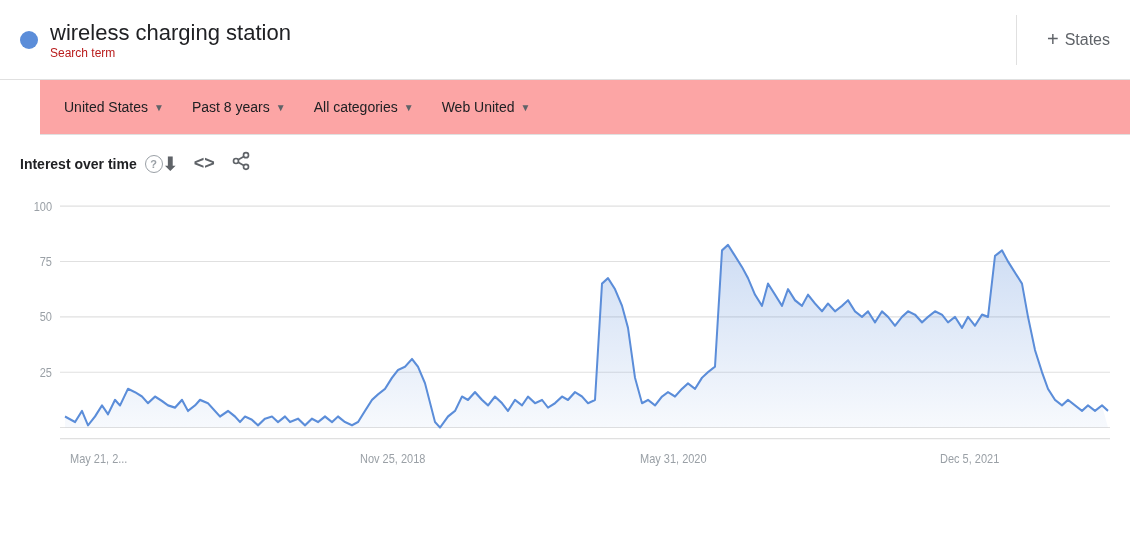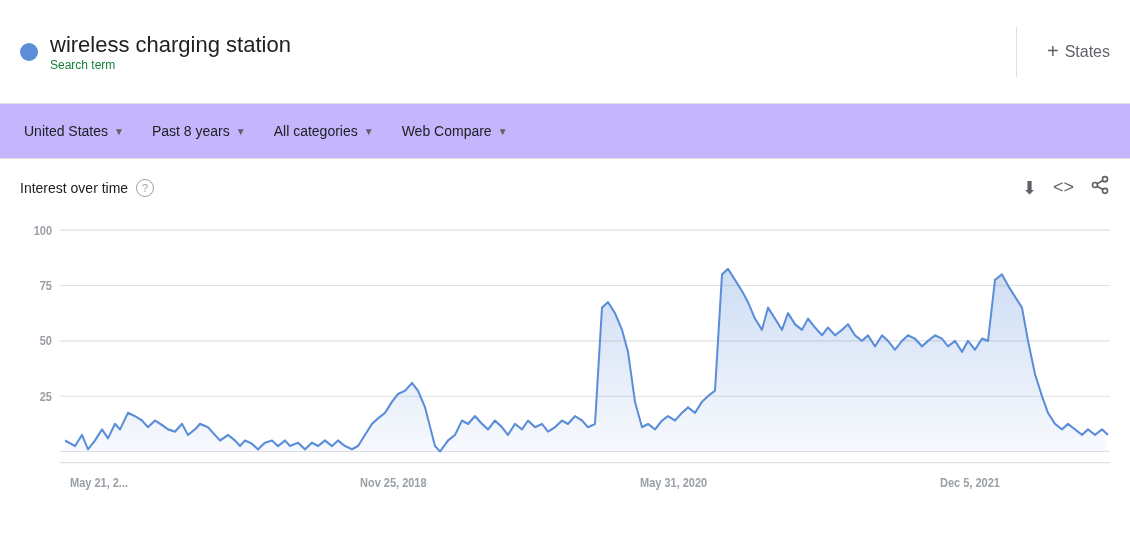--- a/index.html
+++ b/index.html
@@ -1,39 +1,39 @@
 <!DOCTYPE html>
 <html><head>
   <meta charset="utf-8">
   <style>
     * { margin: 0; padding: 0; box-sizing: border-box; }
     body { font-family: Arial, sans-serif; background: #fff; color: #202124; width: 1130px; height: 547px; overflow: hidden; }
 
-    .header { display: flex; align-items: center; padding: 12px 20px; border-bottom: 1px solid #e0e0e0; height: 104px; }
+    .header { display: flex; align-items: center; padding: 12px 20px; border-bottom: 1px solid #e0e0e0; height: 80px; }
     .search-term-area { display: flex; align-items: center; gap: 12px; flex: 1; }
     .blue-dot { width: 18px; height: 18px; border-radius: 50%; background: #5b8dd9; flex-shrink: 0; }
     .search-title { font-size: 22px; font-weight: 400; color: #202124; display: block; }
-    .search-subtitle { font-size: 12px; color: #15803d; display: block; }
+    .search-subtitle { font-size: 12px; color: #b91c1c; display: block; }
     .divider-v { width: 1px; background: #e0e0e0; height: 50px; margin: 0 30px; }
     .compare-btn { display: flex; align-items: center; gap: 6px; font-size: 16px; color: #5f6368; cursor: pointer; }
     .compare-plus { font-size: 20px; color: #5f6368; }
 
-    .filters { display: flex; align-items: center; gap: 0; padding: 0 10px; height: 55px; border-bottom: 1px solid #e0e0e0; background: #c4b5fd; }
+    .filters { display: flex; align-items: center; gap: 0; padding: 0 10px; height: 55px; border-bottom: 1px solid #e0e0e0; background: #fca5a5; margin-left: 40px; }
     .filter-btn { display: flex; align-items: center; gap: 6px; padding: 8px 14px; font-size: 14px; color: #202124; cursor: pointer; border-radius: 4px; }
     .chevron { font-size: 10px; color: #5f6368; }
 
     .chart-section { padding: 0 20px; background: #fff; }
-    .chart-header { display: flex; align-items: center; justify-content: space-between; padding: 16px 0 8px 0; }
+    .chart-header { display: flex; align-items: center; padding: 16px 0 8px 0; font-weight: bold; }
     .chart-title-area { display: flex; align-items: center; gap: 8px; }
     .chart-title { font-size: 14px; color: #202124; }
     .help-icon { width: 18px; height: 18px; border-radius: 50%; border: 1px solid #9aa0a6; display: flex; align-items: center; justify-content: center; font-size: 11px; color: #9aa0a6; cursor: pointer; }
     .chart-actions { display: flex; align-items: center; gap: 16px; }
     .chart-action-btn { cursor: pointer; color: #5f6368; font-size: 18px; }
 
-    .chart-container { position: relative; width: 100%; height: 310px; font-weight: bold; }
+    .chart-container { position: relative; width: 100%; height: 310px; }
     .chart-svg { width: 100%; height: 100%; }
   </style>
 </head>
 <body>
 
 <div class="header">
   <div class="search-term-area">
     <div class="blue-dot"></div>
     <div>
       <span class="search-title">wireless charging station</span>
@@ -54,21 +54,21 @@
   </div>
   <div class="filter-btn">
     <span>Past 8 years</span>
     <span class="chevron">▼</span>
   </div>
   <div class="filter-btn">
     <span>All categories</span>
     <span class="chevron">▼</span>
   </div>
   <div class="filter-btn">
-    <span>Web Compare</span>
+    <span>Web United</span>
     <span class="chevron">▼</span>
   </div>
 </div>
 
 <div class="chart-section">
   <div class="chart-header">
     <div class="chart-title-area">
       <span class="chart-title">Interest over time</span>
       <div class="help-icon">?</div>
     </div>

